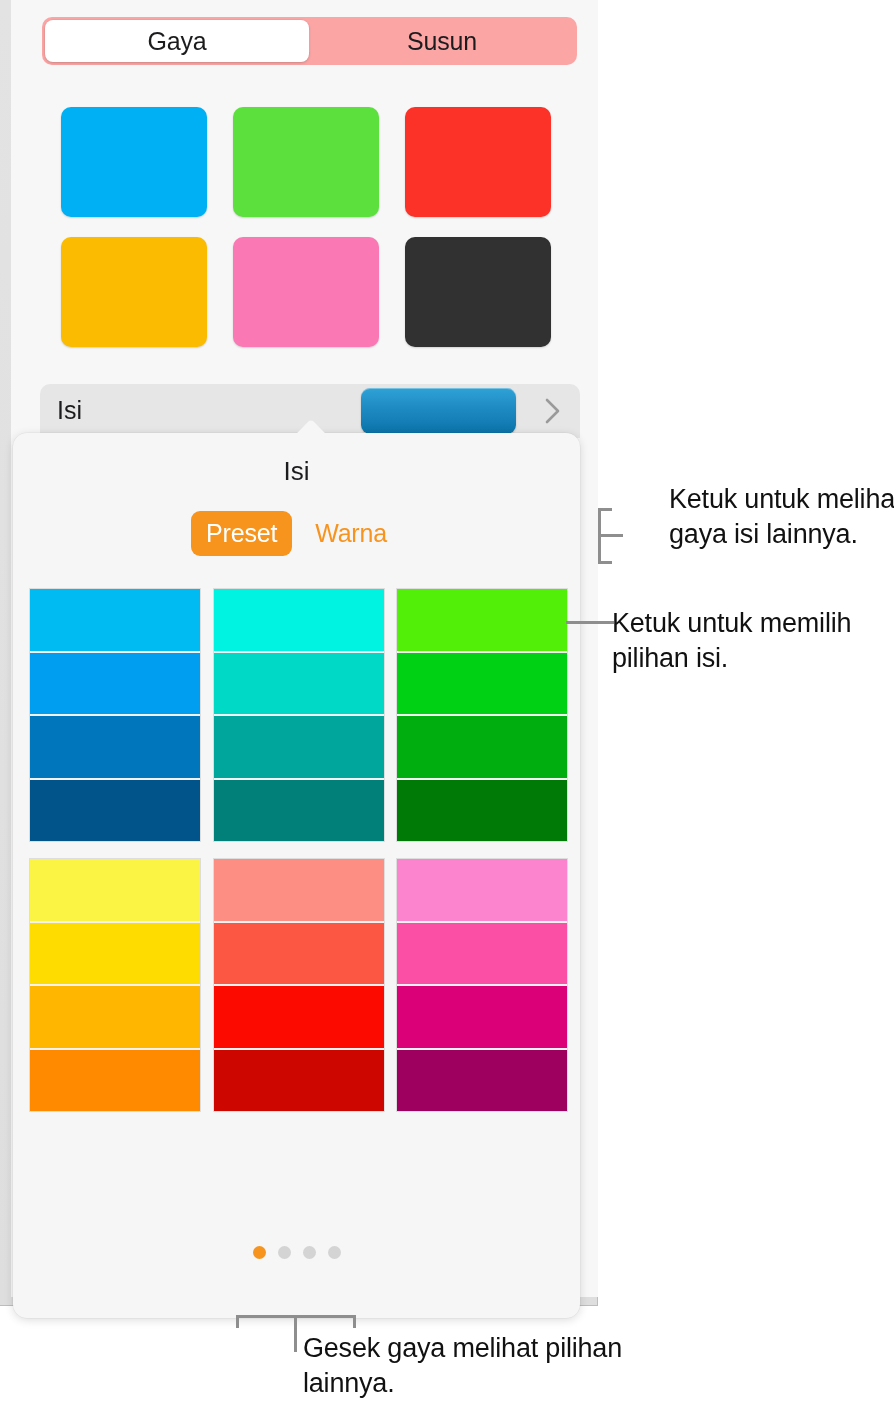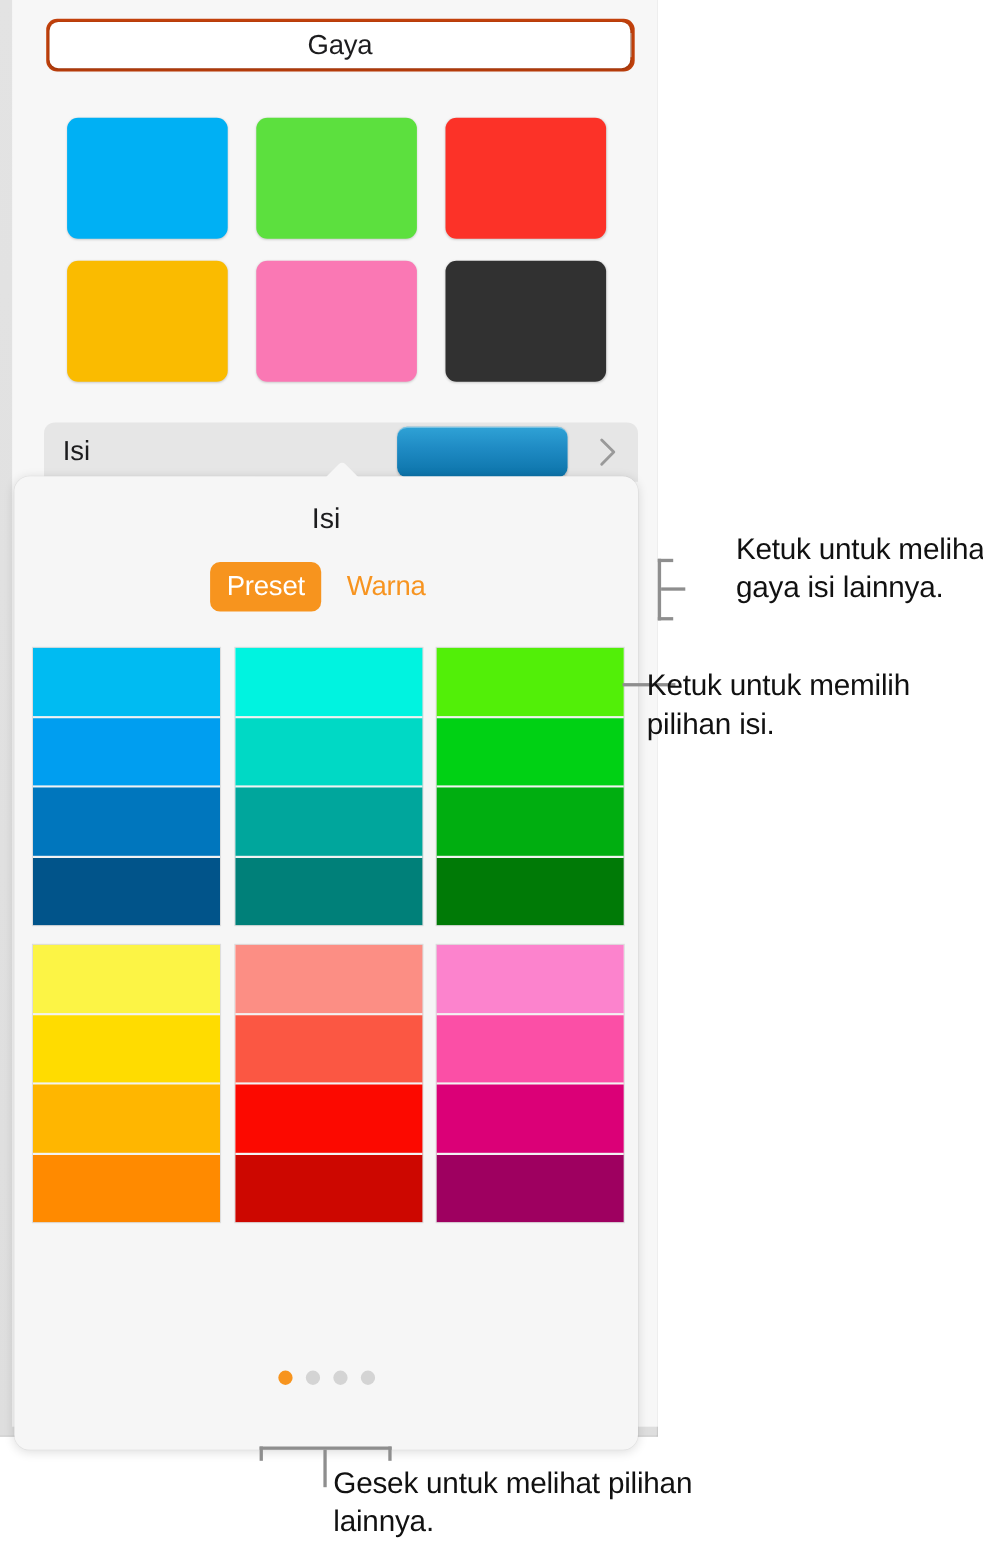--- a/index.html
+++ b/index.html
@@ -38,21 +38,21 @@
     box-sizing: border-box;
   }
 
   
   #segmented-control {
     position: absolute;
     left: 31px;
     top: 17px;
     width: 535px;
     height: 48px;
-    background: #c2410c;
+    background: #fca5a5;
     border-radius: 10px;
     display: flex;
     align-items: center;
     box-sizing: border-box;
     padding: 3px;
   }
   .seg-tab {
     flex: 1 1 0;
     height: 42px;
     display: flex;
@@ -243,21 +243,21 @@
 
   
   .callout-text {
     position: absolute;
     font-size: 27px;
     line-height: 35px;
     color: #111111;
     letter-spacing: -0.2px;
   }
   #callout-1-text { left: 640px; top: 482px; width: 250px; margin-left: 29px; }
-  #callout-2-text { left: 588px; top: 606px; width: 270px; }
+  #callout-2-text { left: 612px; top: 606px; width: 270px; }
   #callout-3-text { left: 303px; top: 1331px; width: 330px; }
 
   .leader { position: absolute; }
 
   
   #callout-1-leader {
     left: 598px; top: 508px; width: 28px; height: 56px;
   }
   #callout-1-leader .v {
     position: absolute; left: 0; top: 0; width: 3px; height: 56px; background: #8e8e8e;
@@ -296,20 +296,21 @@
 </style>
 </head>
 <body>
 
 <div id="panel-frame">
   <div id="panel-inner">
 
     <div id="segmented-control">
       <div class="seg-tab selected">Gaya</div>
       <div class="seg-div"></div>
+      <div class="seg-tab">Susun</div>
     </div>
 
     <div id="style-grid">
       <div class="style-row">
         <div class="style-swatch" style="background: rgb(0, 176, 244);"></div>
         <div class="style-swatch" style="background: rgb(92, 224, 62);"></div>
         <div class="style-swatch" style="background: rgb(252, 50, 40);"></div>
       </div>
       <div class="style-row">
         <div class="style-swatch" style="background: rgb(250, 187, 0);"></div>
@@ -401,13 +402,13 @@
 
 <div class="leader" id="callout-2-leader"></div>
 <div class="callout-text" id="callout-2-text">Ketuk untuk memilih pilihan isi.</div>
 
 <div class="leader" id="callout-3-leader">
   <div class="h"></div>
     <div class="t-l"></div>
     <div class="t-r"></div>
     <div class="stub"></div>
 </div>
-<div class="callout-text" id="callout-3-text">Gesek untuk melihat pilihan lainnya.</div>
+<div class="callout-text" id="callout-3-text">Gesek gaya melihat pilihan lainnya.</div>
 
 </body></html>

